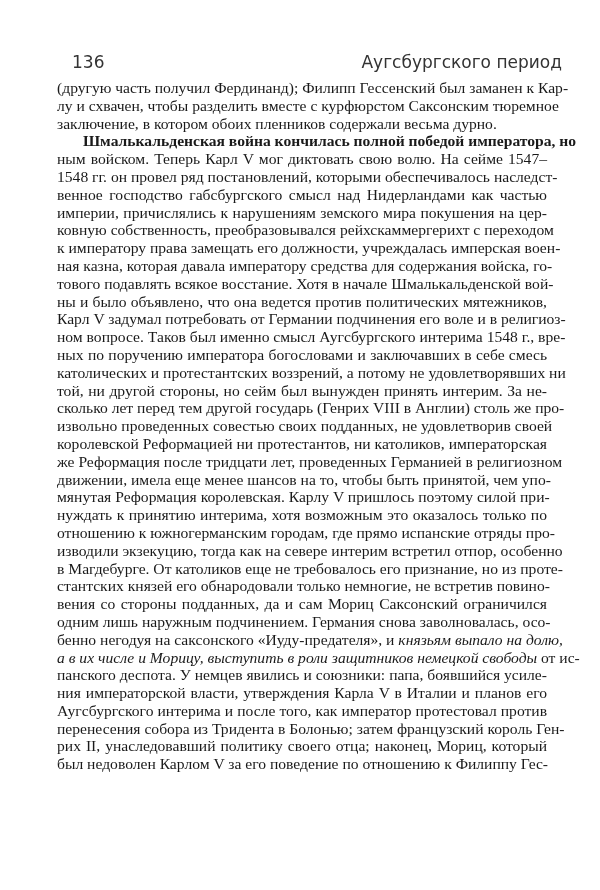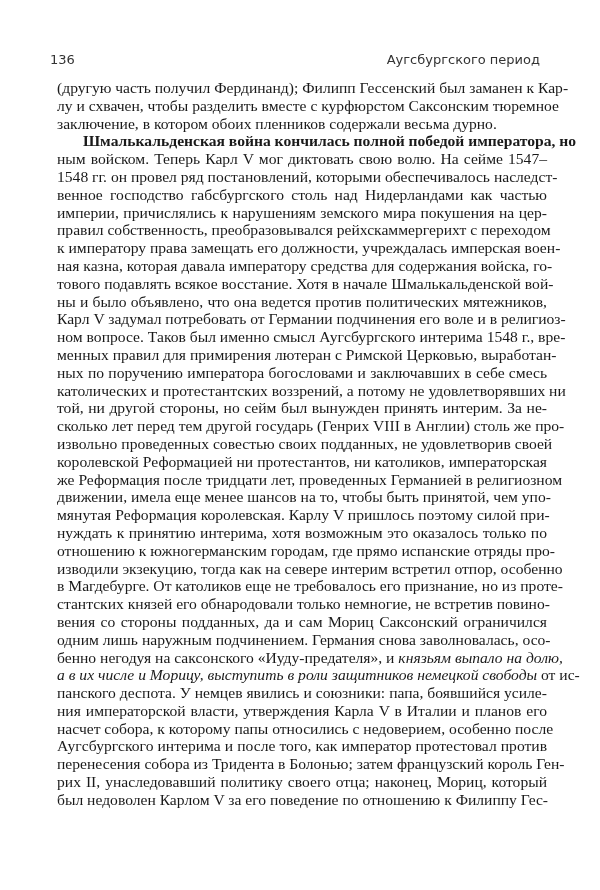--- a/index.html
+++ b/index.html
@@ -1,19 +1,19 @@
 <!DOCTYPE html>
 <html><head>
 <meta charset="utf-8">
 <style>
   html, body { margin: 0; padding: 0; background: #ffffff; }
   body { width: 600px; height: 890px; position: relative; overflow: hidden; }
   .page { position: absolute; left: 0; top: 0; width: 600px; height: 890px; background: #fff; }
-  .running-head { position: absolute; left: 50px; top: 52px; width: 490px; height: 18px;
-    font-family: "DejaVu Sans", sans-serif; font-size: 13px; color: #333; }
+  .running-head { position: absolute; left: 72px; top: 52px; width: 490px; height: 18px;
+    font-family: "DejaVu Sans", sans-serif; font-size: 17px; color: #333; }
   .page-number { position: absolute; left: 0; top: 0; }
   .section-title { position: absolute; right: 0; top: 0; }
   .body-text { position: absolute; left: 57px; top: 79px; width: 490px;
     font-family: "Liberation Serif", "DejaVu Serif", serif; font-size: 15.6px; color: #1a1a1a; }
   .line { height: 17.8px; line-height: 17.8px; white-space: nowrap; text-align: justify;
     text-align-last: justify; overflow: visible; }
   .line.last { text-align-last: left; }
   .line.indent { padding-left: 26px; font-weight: bold; }
   em { }
 </style>
@@ -25,49 +25,47 @@
     <span class="page-number">136</span>
     <span class="section-title">Аугсбургского период</span>
   </div>
   <div class="body-text" id="body-text">
       <div class="line">(другую часть получил Фердинанд); Филипп Гессенский был заманен к Кар-</div>
       <div class="line">лу и схвачен, чтобы разделить вместе с курфюрстом Саксонским тюремное</div>
       <div class="line last">заключение, в котором обоих пленников содержали весьма дурно.</div>
       <div class="line indent">Шмалькальденская война кончилась полной победой императора, но</div>
       <div class="line">ным войском. Теперь Карл V мог диктовать свою волю. На сейме 1547–</div>
       <div class="line">1548 гг. он провел ряд постановлений, которыми обеспечивалось наследст-</div>
-      <div class="line">венное господство габсбургского столь над Нидерландами как частью</div>
+      <div class="line">венное господство габсбургского смысл над Нидерландами как частью</div>
       <div class="line">империи, причислялись к нарушениям земского мира покушения на цер-</div>
-      <div class="line">правил собственность, преобразовывался рейхскаммергерихт с переходом</div>
+      <div class="line">ковную собственность, преобразовывался рейхскаммергерихт с переходом</div>
       <div class="line">к императору права замещать его должности, учреждалась имперская воен-</div>
       <div class="line">ная казна, которая давала императору средства для содержания войска, го-</div>
       <div class="line">тового подавлять всякое восстание. Хотя в начале Шмалькальденской вой-</div>
       <div class="line">ны и было объявлено, что она ведется против политических мятежников,</div>
       <div class="line">Карл V задумал потребовать от Германии подчинения его воле и в религиоз-</div>
       <div class="line">ном вопросе. Таков был именно смысл Аугсбургского интерима 1548 г., вре-</div>
-      <div class="line">менных правил для примирения лютеран с Римской Церковью, выработан-</div>
       <div class="line">ных по поручению императора богословами и заключавших в себе смесь</div>
       <div class="line">католических и протестантских воззрений, а потому не удовлетворявших ни</div>
       <div class="line">той, ни другой стороны, но сейм был вынужден принять интерим. За не-</div>
       <div class="line">сколько лет перед тем другой государь (Генрих VIII в Англии) столь же про-</div>
       <div class="line">извольно проведенных совестью своих подданных, не удовлетворив своей</div>
       <div class="line">королевской Реформацией ни протестантов, ни католиков, императорская</div>
       <div class="line">же Реформация после тридцати лет, проведенных Германией в религиозном</div>
       <div class="line">движении, имела еще менее шансов на то, чтобы быть принятой, чем упо-</div>
       <div class="line">мянутая Реформация королевская. Карлу V пришлось поэтому силой при-</div>
       <div class="line">нуждать к принятию интерима, хотя возможным это оказалось только по</div>
       <div class="line">отношению к южногерманским городам, где прямо испанские отряды про-</div>
       <div class="line">изводили экзекуцию, тогда как на севере интерим встретил отпор, особенно</div>
       <div class="line">в Магдебурге. От католиков еще не требовалось его признание, но из проте-</div>
       <div class="line">стантских князей его обнародовали только немногие, не встретив повино-</div>
       <div class="line">вения со стороны подданных, да и сам Мориц Саксонский ограничился</div>
       <div class="line">одним лишь наружным подчинением. Германия снова заволновалась, осо-</div>
       <div class="line">бенно негодуя на саксонского «Иуду-предателя», и <em>князьям выпало на долю,</em></div>
       <div class="line"><em>а в их числе и Морицу, выступить в роли защитников немецкой свободы</em> от ис-</div>
       <div class="line">панского деспота. У немцев явились и союзники: папа, боявшийся усиле-</div>
       <div class="line">ния императорской власти, утверждения Карла V в Италии и планов его</div>
-      <div class="line">насчет собора, к которому папы относились с недоверием, особенно после</div>
       <div class="line">Аугсбургского интерима и после того, как император протестовал против</div>
       <div class="line">перенесения собора из Тридента в Болонью; затем французский король Ген-</div>
       <div class="line">рих II, унаследовавший политику своего отца; наконец, Мориц, который</div>
       <div class="line">был недоволен Карлом V за его поведение по отношению к Филиппу Гес-</div>
     </div>
 </div>
 
 </body></html>

